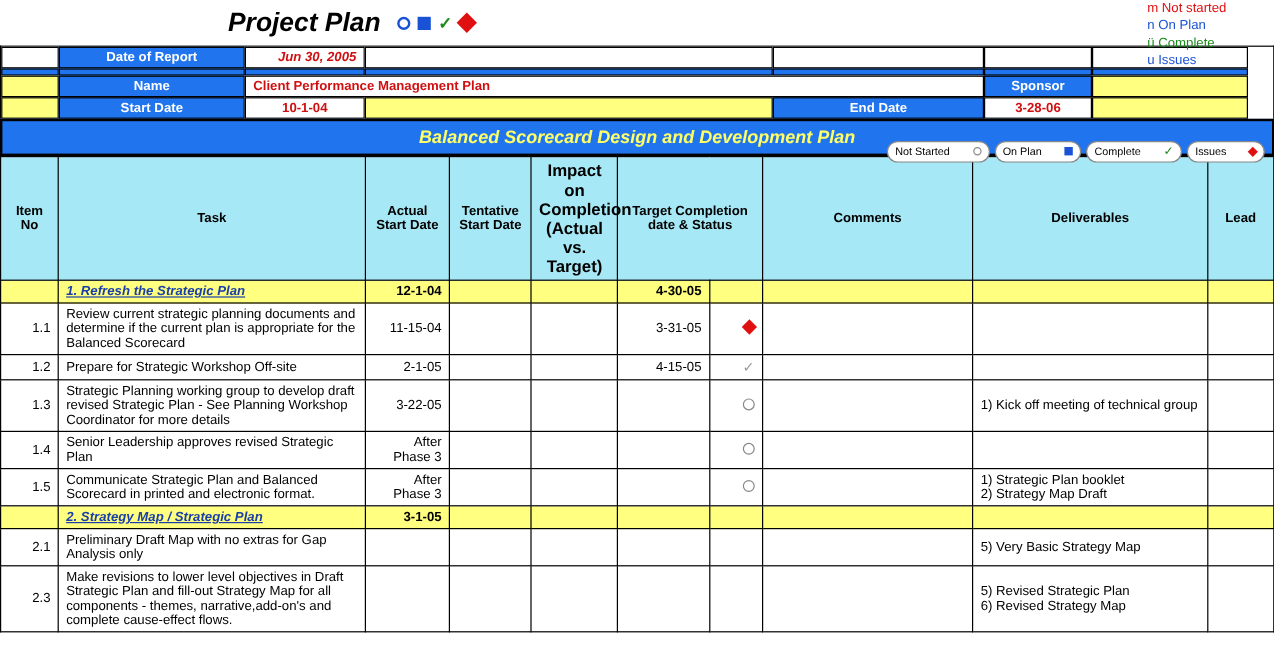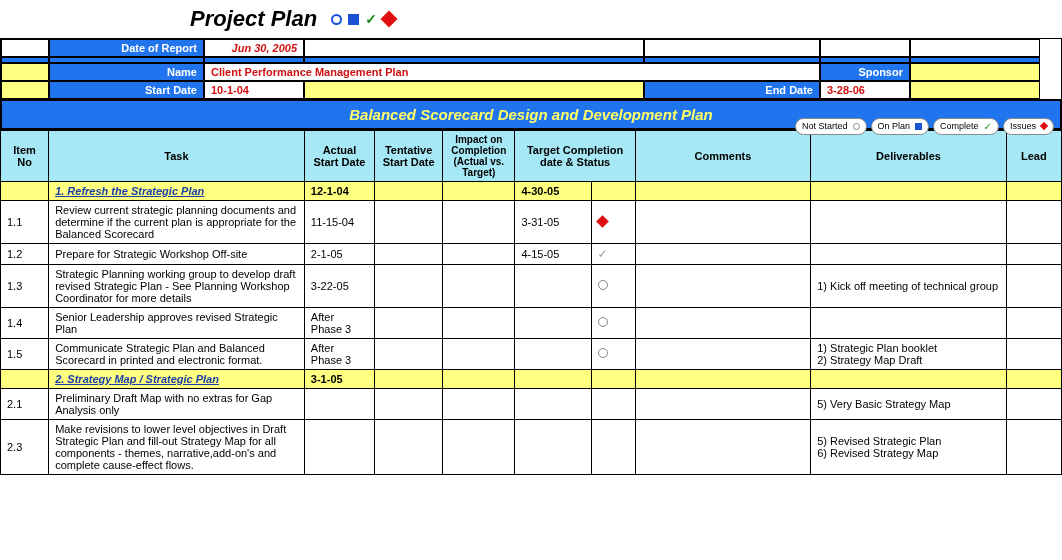--- a/index.html
+++ b/index.html
@@ -62,22 +62,22 @@
     grid-template-columns: 48px 155px 100px 340px 176px 90px 130px;
     border: 1px solid #000;
     border-bottom: none;
   }
   .meta-block .cell {
     border: 1px solid #000;
     padding: 2px 6px;
     white-space: nowrap;
     overflow: hidden;
   }
-  .label-blue { background: #2075ef; color: #fff; font-weight: bold; text-align: right; }
-  .val { background: #fff; color: #d01010; font-weight: bold; }
+  .label-blue { background: #2075ef; color: #fff; font-weight: bold; text-align: center; }
+  .val { background: #fff; color: #d01010; font-weight: bold; text-align: center; }
   .val-italic { background:#fff; color:#d01010; font-weight:bold; font-style:italic; }
   .blue-bar { background:#2075ef; }
   .yellow { background:#ffff80; }
   .empty { background:#fff; }
   .section-banner {
     background: #2075ef;
     color: #ffff66;
     font-weight: bold;
     font-style: italic;
     text-align: center;
@@ -98,21 +98,21 @@
     background: #fff;
     color: #000;
     font-size: 9px;
     font-style: normal;
     font-weight: normal;
     padding: 2px 6px;
     border-radius: 10px;
     border: 1px solid #888;
     display: flex;
     align-items: center;
-    gap: 5px;
+    gap: 19px;
     margin-top: 23px;
   }
   .btn .icon-radio-xs{ width:7px; height:7px; border:1px solid #888; border-radius:50%;}
   .btn .icon-square-xs{ width:7px; height:7px; background:#1a52d6;}
   .btn .icon-check-xs{ color:#1a8a1a; font-size:10px;}
   .btn .icon-diamond-xs{ width:6px; height:6px; background:#e01010; transform:rotate(45deg);}
   table.grid {
     border-collapse: collapse;
     width: 100%;
     table-layout: fixed;
@@ -135,31 +135,37 @@
   .col-start { width: 70px; }
   .col-tent { width: 68px; }
   .col-impact { width: 72px; }
   .col-target { width: 76px; }
   .col-status { width: 44px; }
   .col-comments { width: 175px; }
   .col-deliv { width: 195px; }
   .col-lead { width: 55px; }
   .section-row td { background: #ffff80; font-weight: bold; font-style: italic; color: #1a3fa8;}
   .section-row .num-cell { color:#000; }
-  .center { text-align: left; }
+  .center { text-align: right; }
   .border-thick-top td, .border-thick-top th { border-top: 3px solid #000; margin-top: 12px; }
   .task-cell { color: #000; font-style: normal; font-weight: normal; }
   .underline { text-decoration: underline; }
   .priority { border-bottom:1px dotted #808080; }
 </style>
 </head>
 <body>
 
 <div class="page">
 
+  <div class="legend">
+    <div class="legend-m">m Not started</div>
+    <div class="legend-n">n On Plan</div>
+    <div class="legend-u">ü Complete</div>
+    <div class="legend-uu">u Issues</div>
+  </div>
 
   <div class="title-row">
     <span class="title">Project Plan</span>
     <span class="status-icons">
       <span class="icon-circle"></span>
       <span class="icon-square"></span>
       <span class="icon-check">✓</span>
       <span class="icon-diamond"></span>
     </span>
   </div>
@@ -231,21 +237,21 @@
         <col class="col-comments">
         <col class="col-deliv">
         <col class="col-lead">
     </colgroup>
     <thead>
       <tr>
         <th>Item No</th>
         <th>Task</th>
         <th>Actual Start Date</th>
         <th>Tentative Start Date</th>
-        <th style="font-size:10px">Impact on Completion (Actual vs. Target)</th>
+        <th style="font-size:14px">Impact on Completion (Actual vs. Target)</th>
         <th colspan="2">Target Completion date &amp; Status</th>
         <th>Comments</th>
         <th>Deliverables</th>
         <th>Lead</th>
       </tr>
     </thead>
     <tbody id="tbody">
         <tr class="section-row border-thick-top">
           <td class="center num-cell"></td>
           <td class="underline">1. Refresh the Strategic Plan</td>

